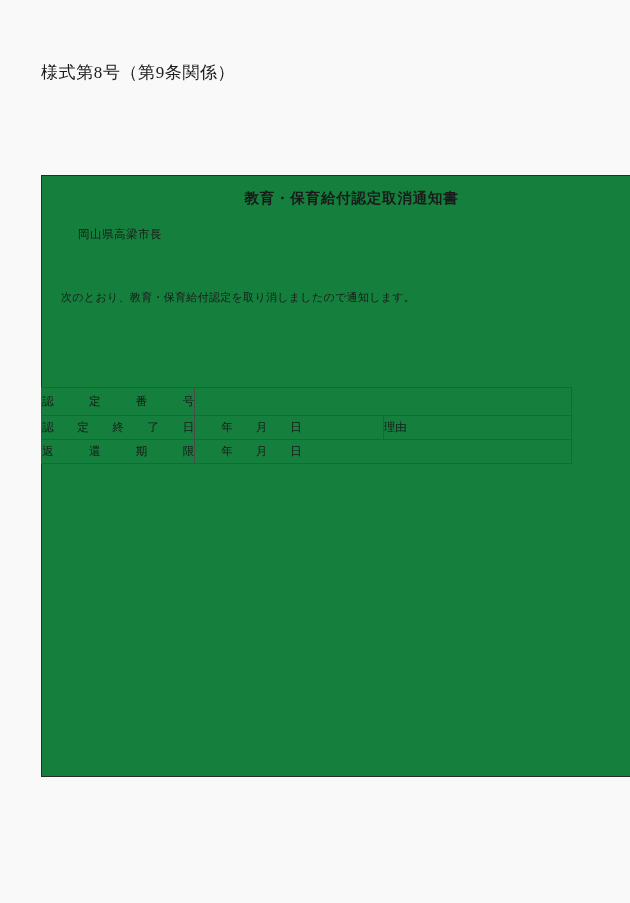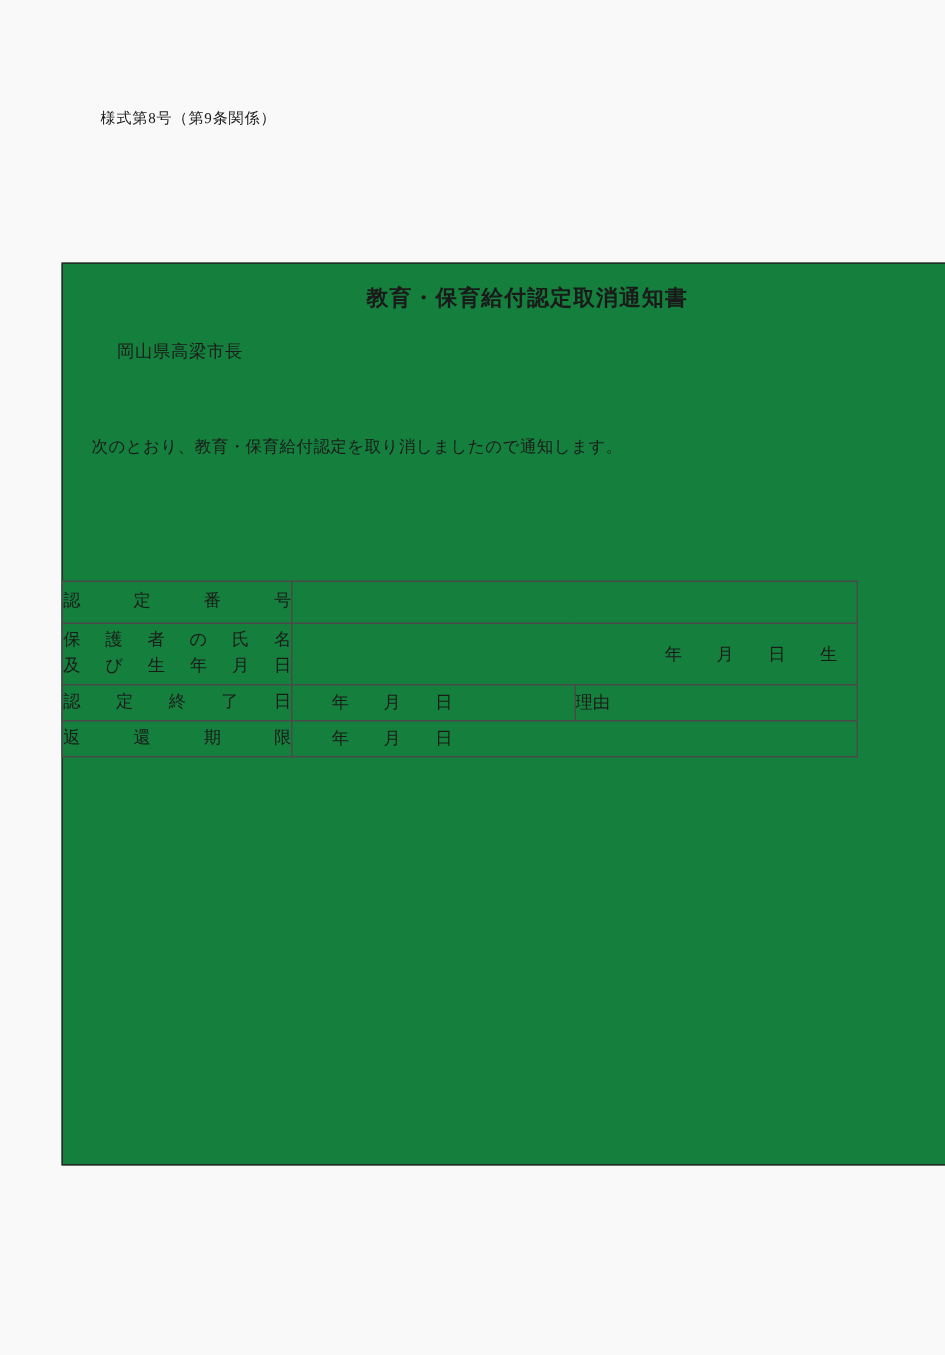--- a/index.html
+++ b/index.html
@@ -13,25 +13,24 @@
     font-family: "Liberation Serif", "DejaVu Serif", serif;
     color: #1a1a1a;
     position: relative;
     overflow: hidden;
   }
 
   
   .form-code {
     position: absolute;
     left: 41px;
-    top: 72px;
-    font-size: 10px;
+    top: 61px;
+    font-size: 17px;
     letter-spacing: 0.6px;
     white-space: nowrap;
-    margin-left: 26px;
   }
 
   
   .frame {
     position: absolute;
     left: 41px;
     top: 175px;
     width: 621px;
     height: 602px;
     border: 1.6px solid #2b2b2b;
@@ -151,29 +150,20 @@
       <tr class="r-num">
         <td class="label-cell">
           <span class="spread spread-line">認　定　番　号</span>
         </td>
         <td class="value-cell" colspan="2">
           <span></span>
         </td>
       </tr>
 
 
-      <tr class="r-two">
-        <td class="label-cell">
-          <span class="spread spread-line">保　護　者　の　氏　名</span>
-          <span class="spread spread-line">及　び　生　年　月　日</span>
-        </td>
-        <td class="value-cell" colspan="2">
-          <span class="birth-slot">年　　月　　日　　生</span>
-        </td>
-      </tr>
 
 
       <tr class="r-short">
         <td class="label-cell">
           <span class="spread spread-line">認　定　終　了　日</span>
         </td>
         <td class="value-cell">
           <span class="date-slot">年　　月　　日</span>
         </td>
         <td class="reason-cell">理由</td>

